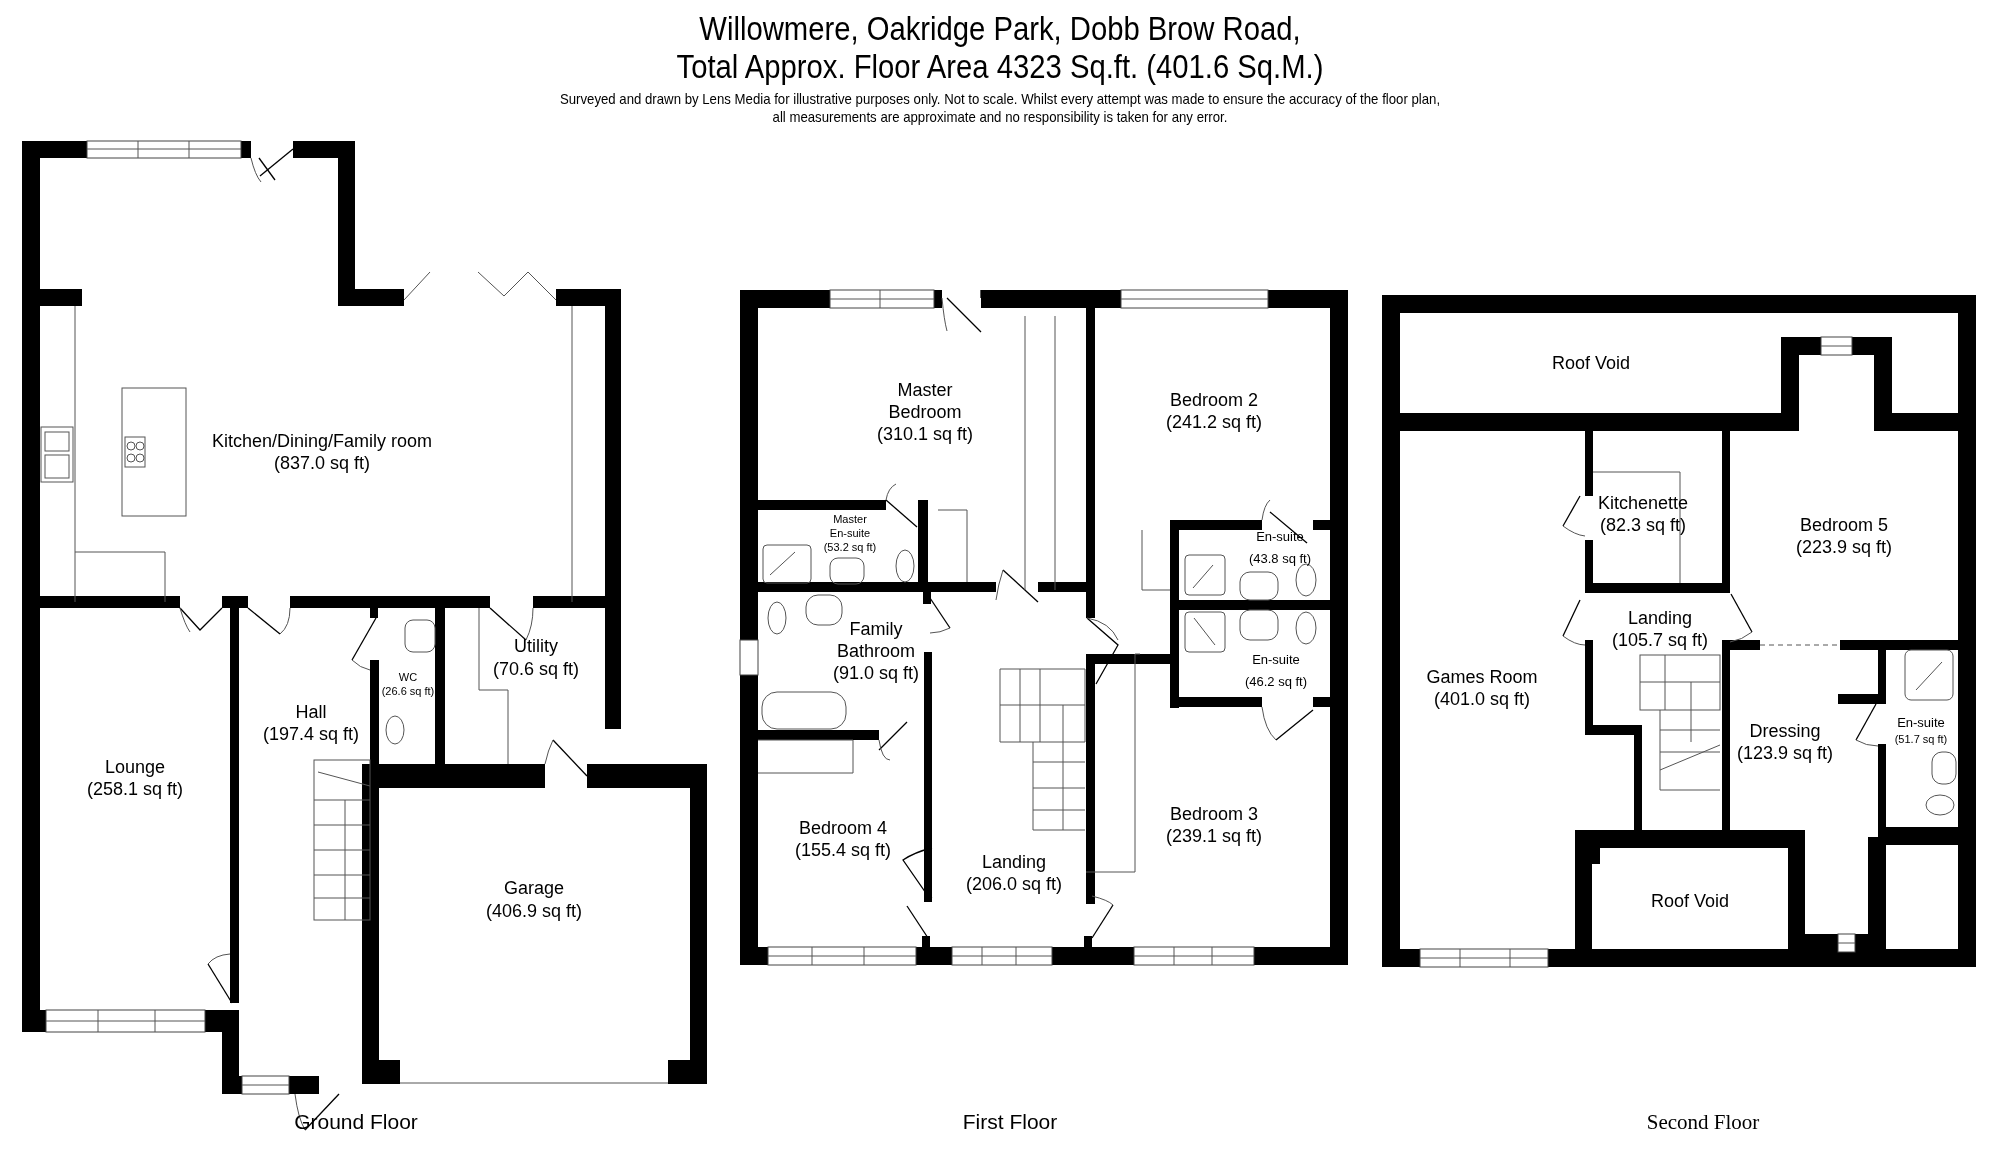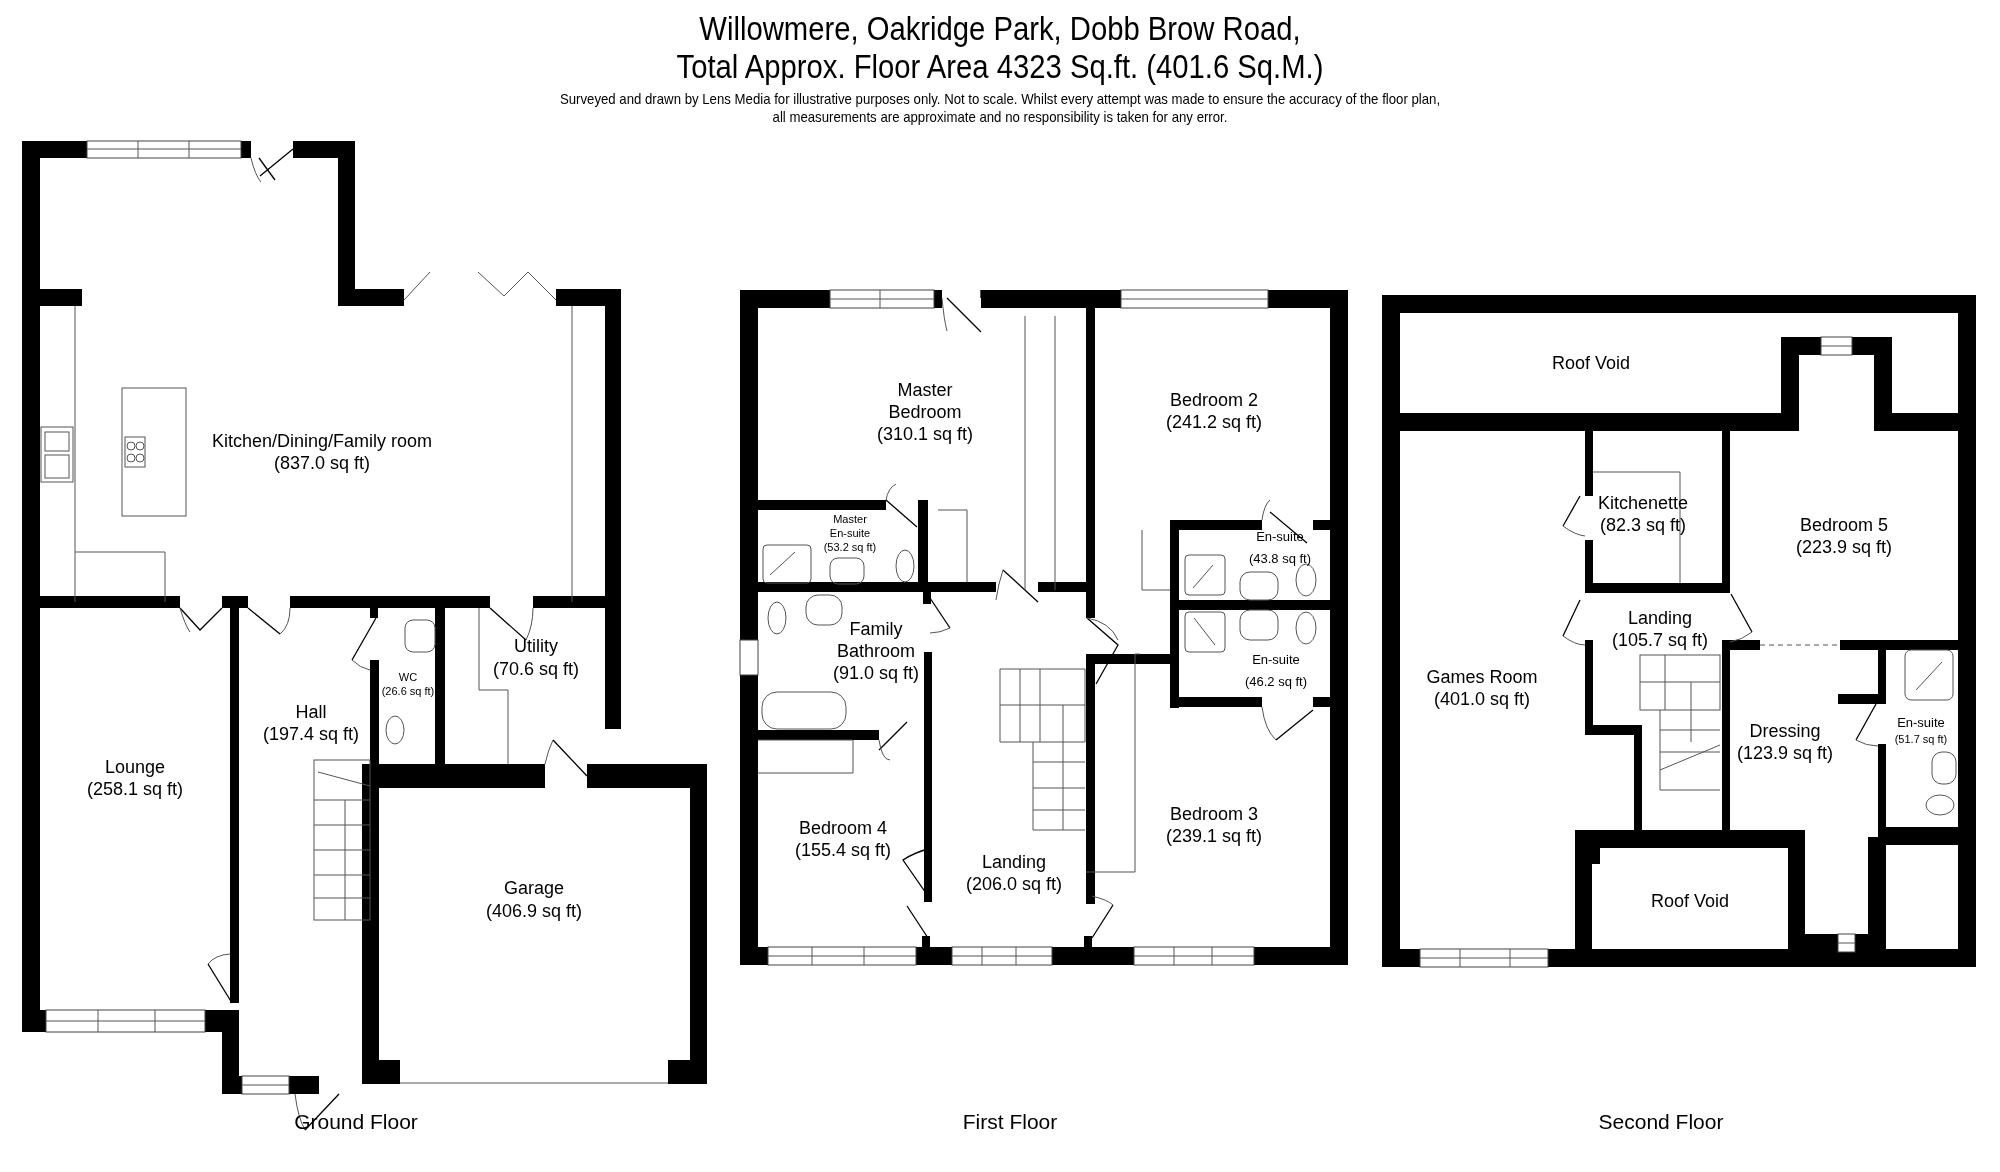--- a/index.html
+++ b/index.html
@@ -347,13 +347,13 @@
     <text class="lbl" x="1785" y="737">Dressing</text>
     <text class="lbl" x="1785" y="759">(123.9 sq ft)</text>
     <text class="lbl-md" x="1921" y="727">En-suite</text>
     <text class="lbl-sm" x="1921" y="743">(51.7 sq ft)</text>
     <text class="lbl" x="1690" y="907">Roof Void</text>
   </g>
 </svg>
 
 <div class="floor-name" style="left:356px;text-align:center;">Ground Floor</div>
 <div class="floor-name" style="left:1010px;">First Floor</div>
-<div class="floor-name" style="left:1661px;">Second Floor</div>
+<div class="floor-name" style="left:1703px;font-family:Liberation Serif, serif;">Second Floor</div>
 
 </body></html>

